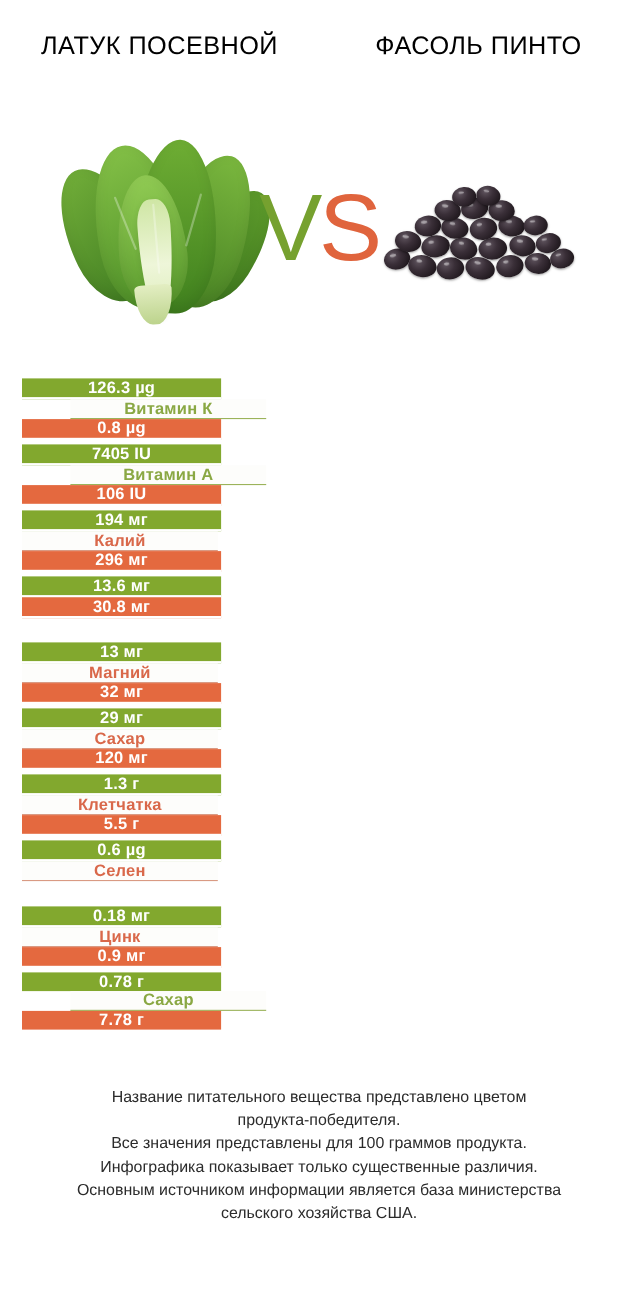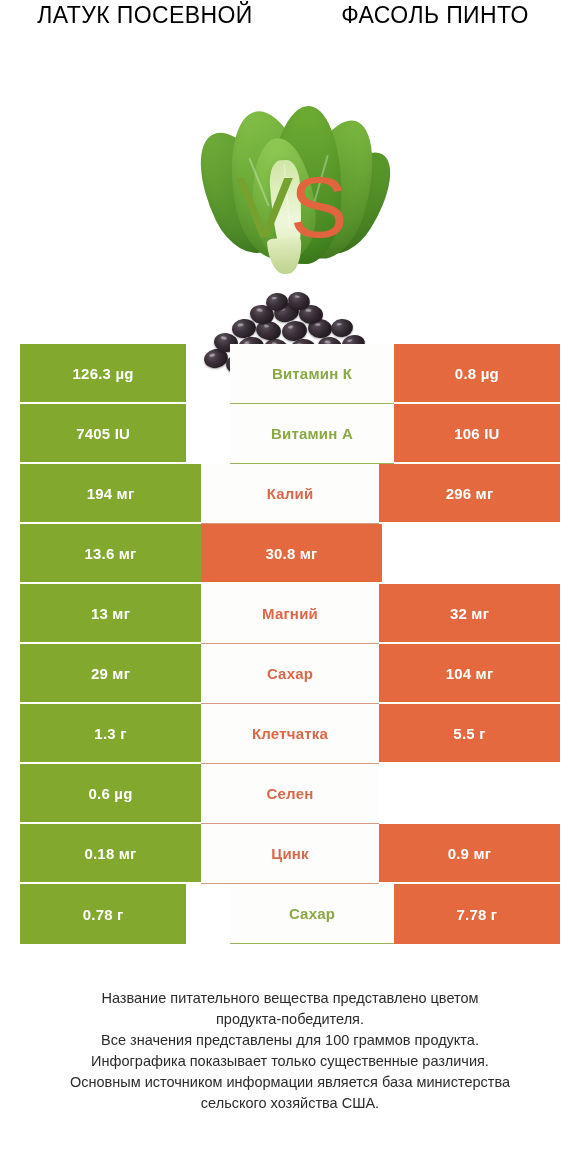--- a/index.html
+++ b/index.html
@@ -16,20 +16,21 @@
     font-family: "Liberation Sans", "DejaVu Sans", sans-serif;
     color: #1c1c1c;
     -webkit-font-smoothing: antialiased;
   }
 
   
   .header {
     display: flex;
     flex-direction: row;
     align-items: flex-start;
+    padding-top: 26px;
     height: 96px;
     box-sizing: border-box;
   }
   .header-col {
     width: 50%;
     text-align: center;
     padding: 0 14px;
     box-sizing: border-box;
   }
   .product-title {
@@ -40,21 +41,21 @@
     color: #000000;
     text-transform: uppercase;
     margin: 0;
   }
 
   
   .hero {
     position: relative;
     height: 222px;
     display: flex;
-    flex-direction: column;
+    flex-direction: row;
     align-items: center;
   }
   .hero-col {
     width: 50%;
     height: 100%;
     display: flex;
     align-items: center;
     justify-content: center;
     position: relative;
   }
@@ -142,20 +143,21 @@
 
   
   .table {
     position: absolute;
     left: 20px;
     top: 344px;
     width: 540px;
   }
   .row {
     display: flex;
+    flex-direction: column;
     height: 60px;
     align-items: stretch;
   }
   .cell {
     display: flex;
     align-items: center;
     justify-content: center;
     box-sizing: border-box;
     font-size: 15px;
     font-weight: bold;
@@ -294,21 +296,21 @@
 
   <div class="row">
     <div class="cell cell-left">13 мг</div>
     <div class="cell cell-mid mid-orange">Магний</div>
     <div class="cell cell-right">32 мг</div>
   </div>
 
   <div class="row">
     <div class="cell cell-left">29 мг</div>
     <div class="cell cell-mid mid-orange">Сахар</div>
-    <div class="cell cell-right">104 мг</div>
+    <div class="cell cell-right">120 мг</div>
   </div>
 
   <div class="row">
     <div class="cell cell-left">1.3 г</div>
     <div class="cell cell-mid mid-orange">Клетчатка</div>
     <div class="cell cell-right">5.5 г</div>
   </div>
 
   <div class="row">
     <div class="cell cell-left">0.6 µg</div>

